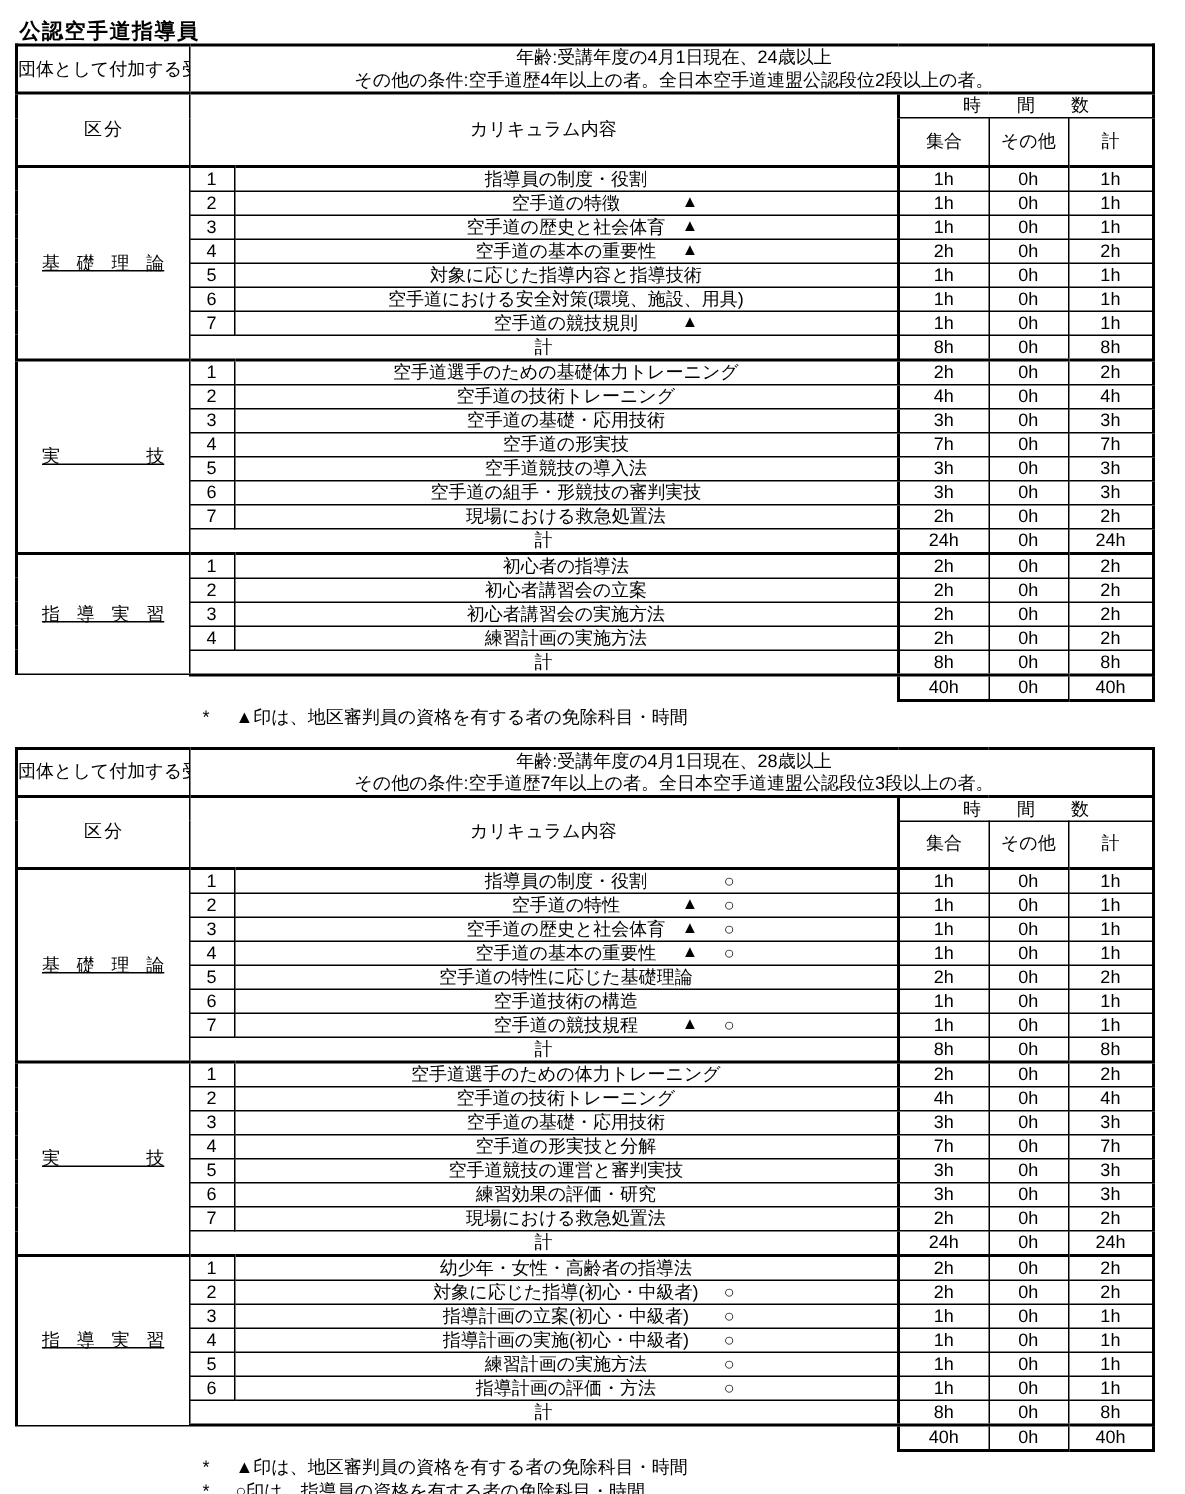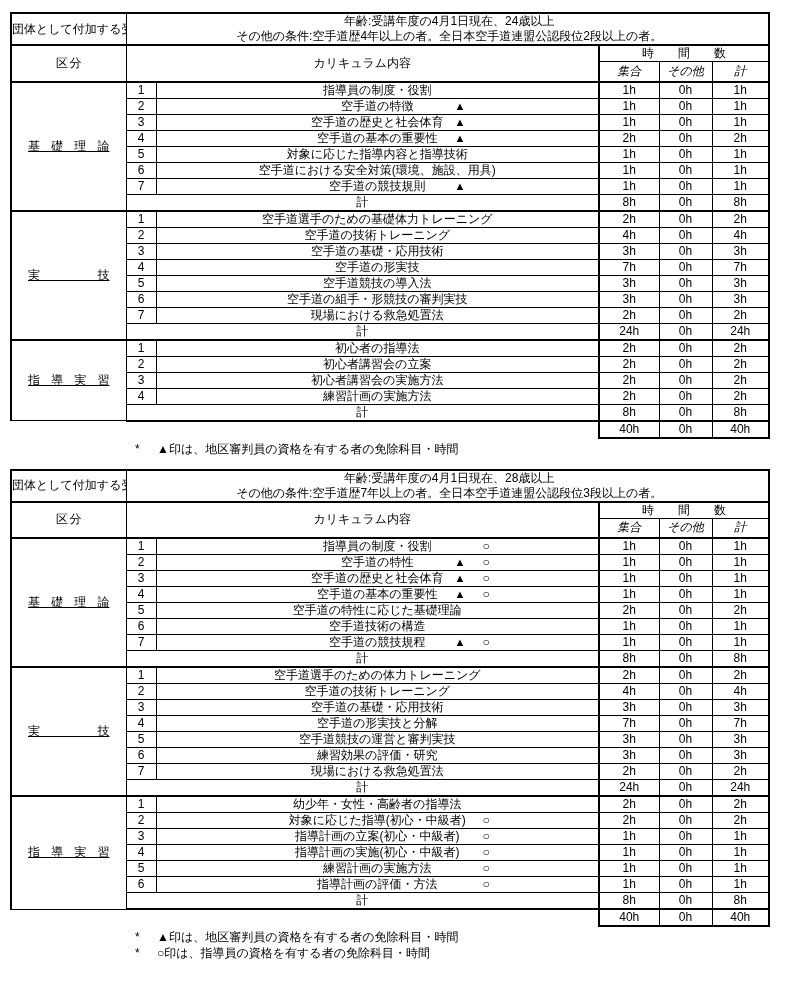--- a/index.html
+++ b/index.html
@@ -24,41 +24,42 @@
     text-align: center; vertical-align: middle;
   }
   .bt2 { border-top: 2px solid #000 !important; }
   .bb2 { border-bottom: 2px solid #000 !important; }
   .bl2 { border-left: 2px solid #000 !important; }
   .br2 { border-right: 2px solid #000 !important; }
   .cond-label { height: 31px; white-space: normal; }
   .cond-text  { height: 31px; text-align: left; }
   .cond-text div { height: 15px; line-height: 15px; padding-left: 4px; }
   .head-row th  { height: 15px; }
-  .head-row2 th { height: 20px; font-style: italic; }
+  .head-row2 th { height: 32px; }
   .spread { text-align: justify; text-align-last: justify; }
   .spread-cat   { padding: 0 44px; }
   .spread-hours { padding: 0 42px; }
   .spread-sec   { padding: 0 16px; text-decoration: underline; }
   .content-cell { text-align: left; padding-left: 5px; position: relative; margin-top: 32px; }
   .mark { position: absolute; top: 0; line-height: 15px; }
   .mark.triangle { left: 298px; font-size: 11px; }
   .mark.circle   { left: 326px; font-size: 12px; }
   .ghost { border: none !important; }
   .footnotes { margin: 3px 0 10px 125px; }
   .footnote { font-size: 12px; line-height: 15px; height: 16px; }
   .fbullet { display: inline-block; width: 22px; }
   .tbl2-gap { margin-top: 11px; }
 </style>
 </head>
 <body>
 
 <main>
 
   <section>
+    <h2 class="title">公認空手道指導員</h2>
     <table class="grid">
       <colgroup>
         <col style="width:115px">
           <col style="width:30px">
           <col style="width:443px">
         <col style="width:60px">
           <col style="width:53px">
           <col style="width:57px">
       </colgroup>
       <tbody>

